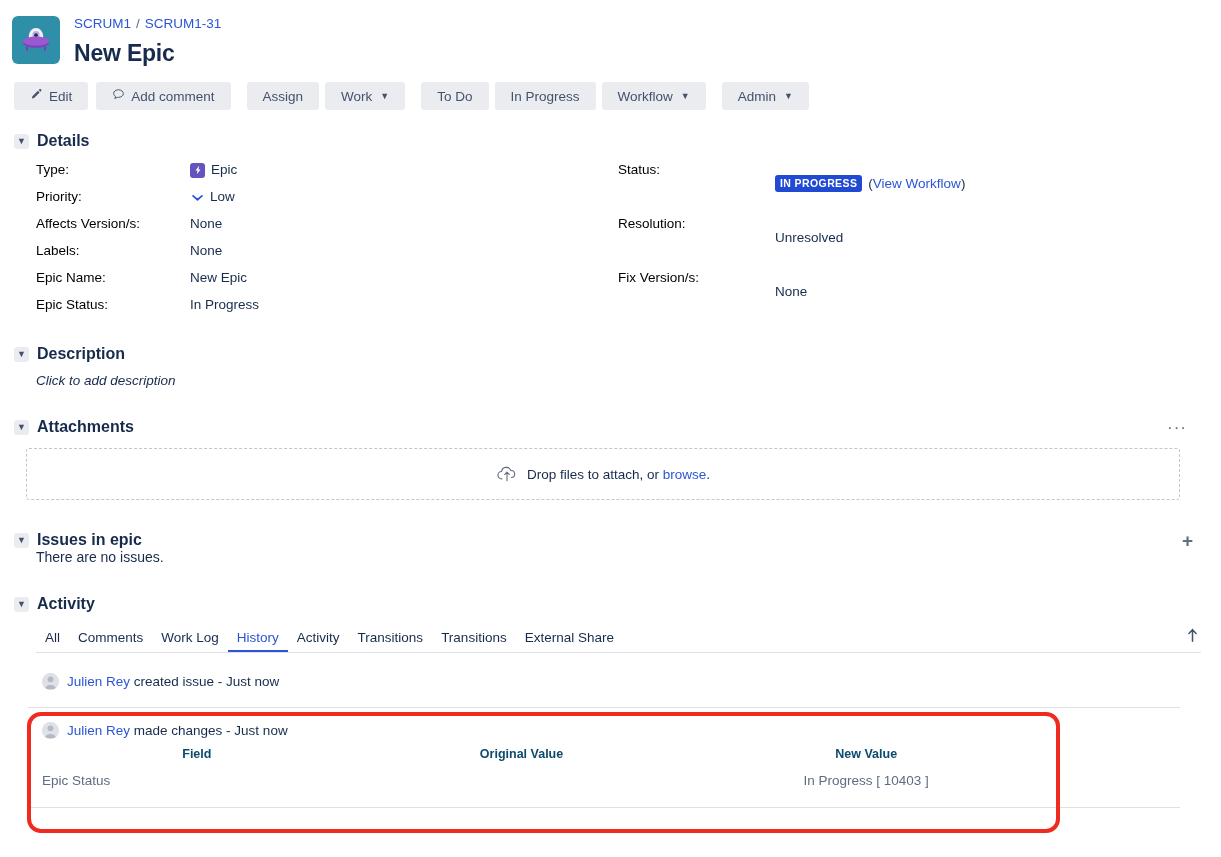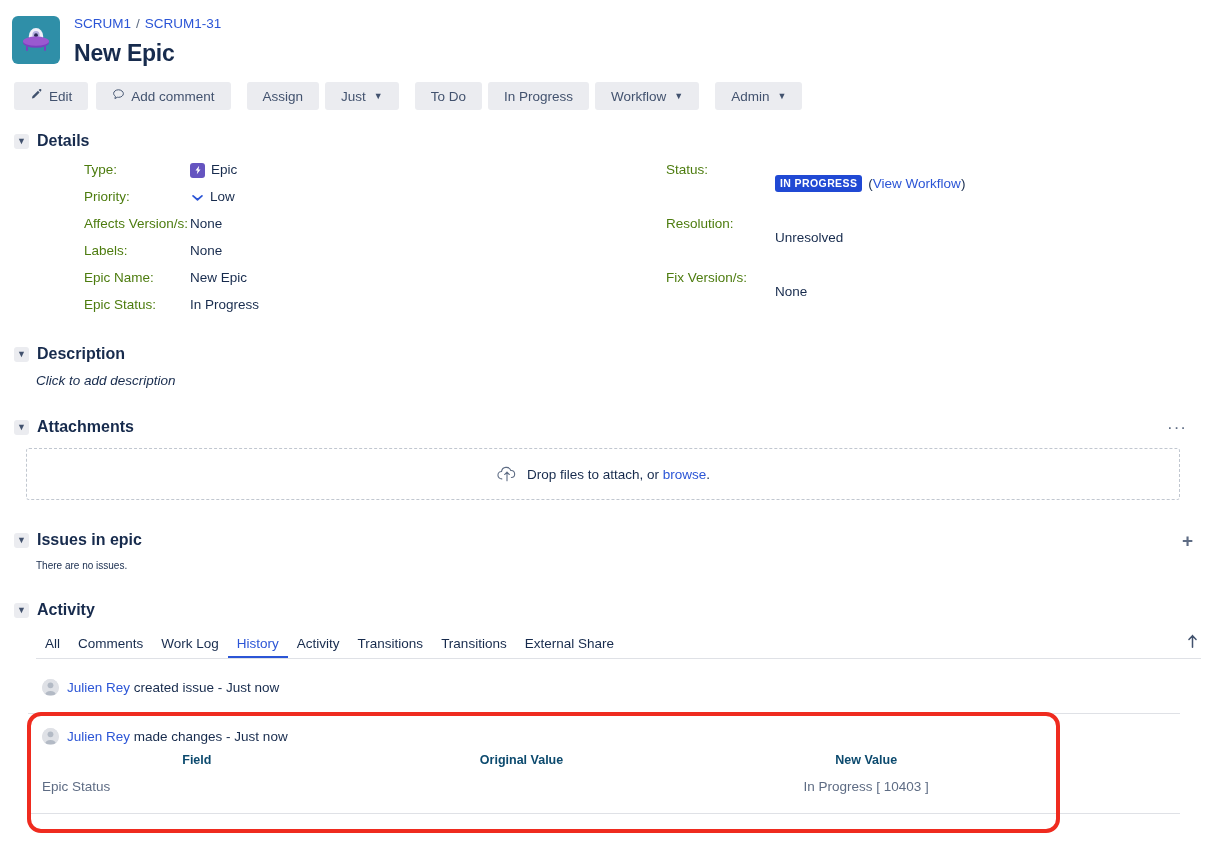--- a/index.html
+++ b/index.html
@@ -55,21 +55,21 @@
   .sec-action {
     position: absolute; right: 0; top: 50%; transform: translateY(-50%);
     color: #5E6C84; cursor: pointer; line-height: 1;
   }
 
   
   .details-wrap { display: flex; margin-top: 11px; }
   .details-col { display: grid; grid-template-columns: 154px auto; row-gap: 9px; }
   .details-col.left { width: 604px; padding-left: 22px; }
   .details-col.right { width: 560px; grid-template-columns: 157px auto; }
-  .dlabel { font-size: 13.5px; color: #4d7c0f; line-height: 18px; margin-left: 48px; }
+  .dlabel { font-size: 13.5px; color: #000000; line-height: 18px; }
   .dvalue { font-size: 13.5px; color: #172B4D; line-height: 18px; display: flex; align-items: center; gap: 6px; }
 
   .epic-icon {
     width: 15px; height: 15px; border-radius: 3px; background: #6554C0;
     display: inline-flex; align-items: center; justify-content: center; flex: 0 0 15px;
   }
   .prio-icon { width: 14px; height: 14px; display: inline-flex; align-items: center; justify-content: center; flex: 0 0 14px; }
 
   .lozenge {
     display: inline-block; background: #2049d4; color: #fff;
@@ -88,21 +88,21 @@
   
   .dropzone {
     margin: 12px 0 0 12px; margin-right: 21px;
     height: 52px; border: 1px dashed #C1C7D0; border-radius: 3px;
     display: flex; align-items: center; justify-content: center; gap: 9px;
     font-size: 13.5px; color: #172B4D;
   }
   .dropzone a { color: #2b55d6; text-decoration: none; }
 
   
-  .plain-text { font-size: 10px; color: #172B4D; padding-left: 22px; margin-top: 11px; }
+  .plain-text { font-size: 14px; color: #172B4D; padding-left: 22px; }
 
   
   .tabs {
     display: flex; align-items: flex-end; gap: 0;
     margin: 13px 0 0 22px; padding-right: 20px;
     border-bottom: 1px solid #DFE1E6; position: relative;
   }
   .tab {
     font-size: 13.5px; color: #172B4D; padding: 4px 9px 7px;
     cursor: pointer; white-space: nowrap;
@@ -185,21 +185,21 @@
           </svg>
       </span>
       <span>Add comment</span>
     </button>
 
     <button class="btn btn-gap">
       <span>Assign</span>
     </button>
 
     <button class="btn" style="margin-left:-2px;">
-      <span>Just</span>
+      <span>Work</span>
       <span class="caret">▼</span>
     </button>
 
     <button class="btn btn-gap">
       <span>To Do</span>
     </button>
 
     <button class="btn" style="margin-left:-2px;">
       <span>In Progress</span>
     </button>

